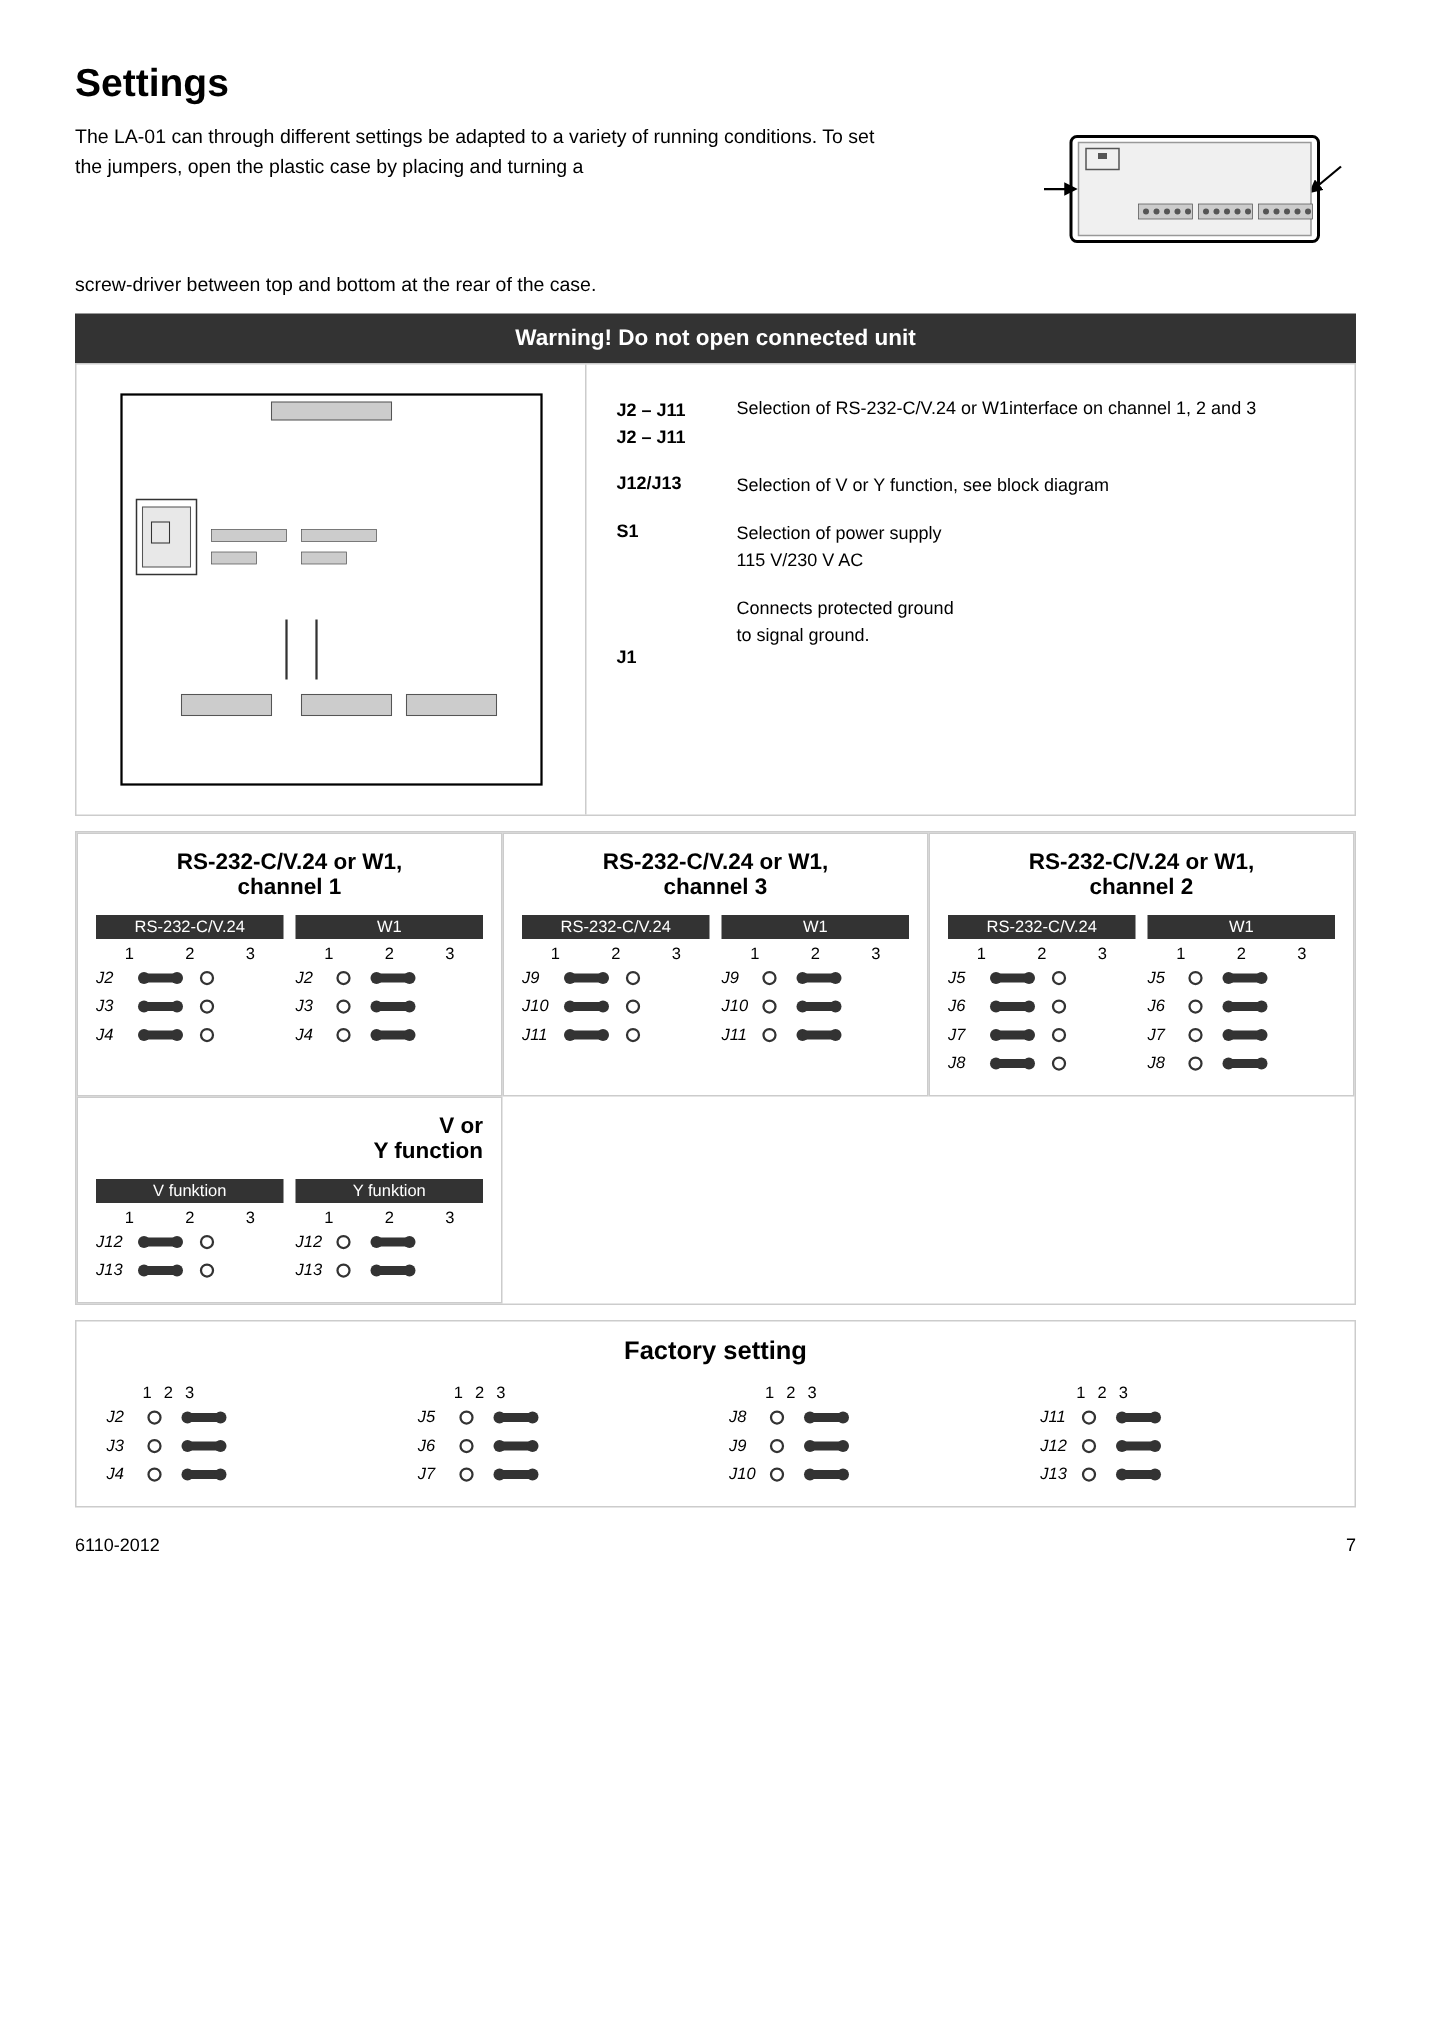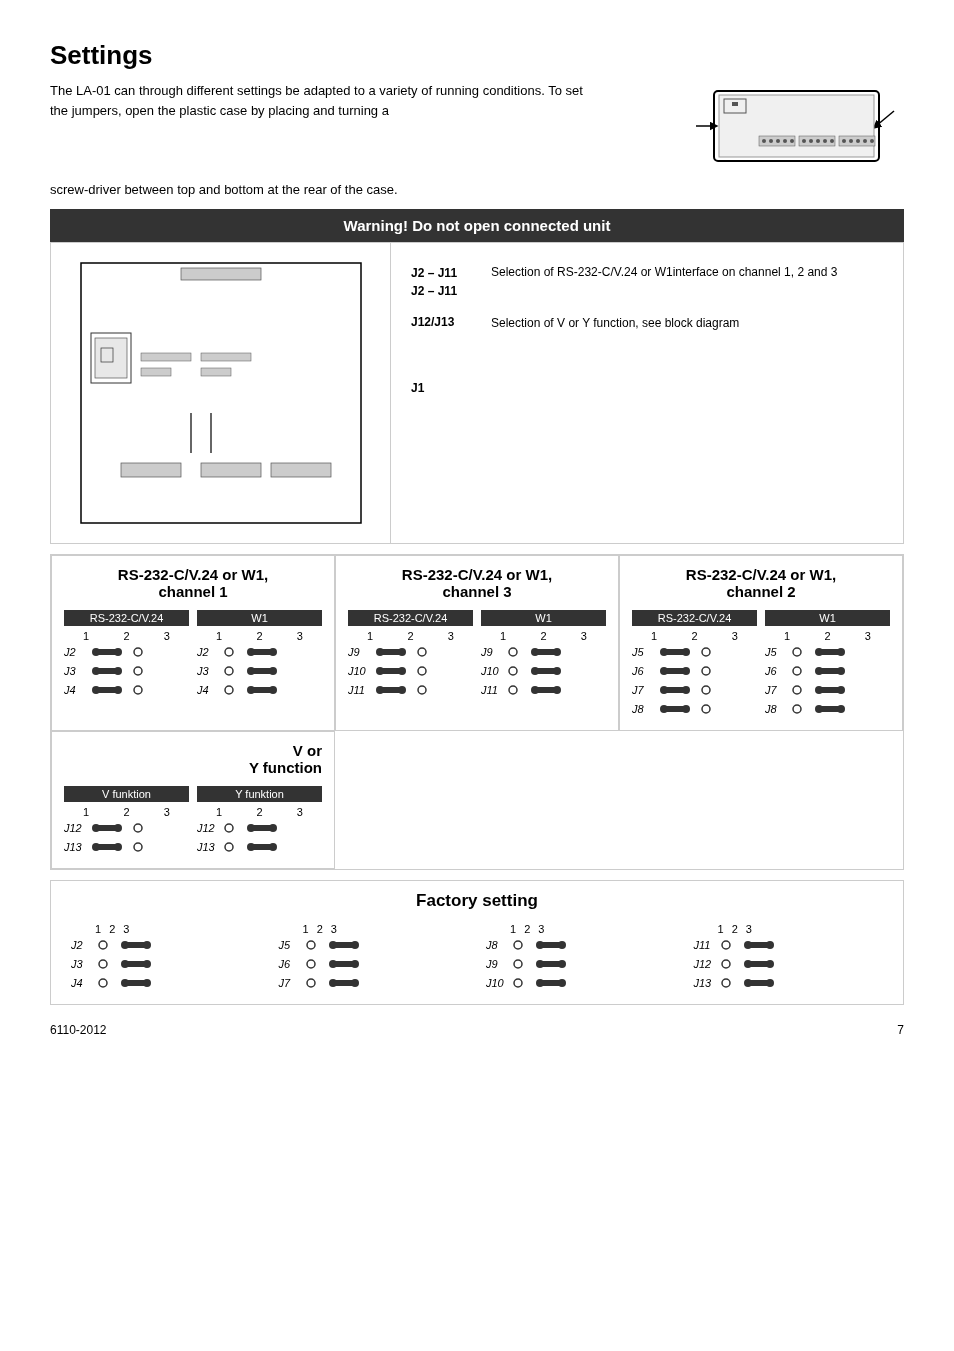--- a/index.html
+++ b/index.html
@@ -276,21 +276,26 @@
 
     <div class="desc-row">
       <div class="desc-label" style="font-weight:bold;font-size:12px;width:80px;flex-shrink:0;line-height:1.5;">J2 – J11<br>J2 – J11</div>
       <div class="desc-text">Selection of RS-232-C/V.24 or W1interface on channel 1, 2 and 3</div>
     </div>
     <div class="desc-row">
       <div class="desc-label" style="font-weight:bold;font-size:12px;width:80px;flex-shrink:0;">J12/J13</div>
       <div class="desc-text">Selection of V or Y function, see block diagram</div>
     </div>
     <div class="desc-row">
+      <div class="desc-label" style="font-weight:bold;font-size:12px;width:80px;flex-shrink:0;">S1</div>
+      <div class="desc-text">Selection of power supply<br>115 V/230 V AC</div>
+    </div>
+    <div class="desc-row">
       <div class="desc-label" style="font-weight:bold;font-size:12px;width:80px;flex-shrink:0;margin-top:34px;">J1</div>
+      <div class="desc-text">Connects protected ground<br>to signal ground.</div>
     </div>
   </div>
 </div>
 
 <div class="jumper-grid">
 
   <div class="jumper-cell">
     <div class="jumper-cell-title" style="white-space:pre-line;">RS-232-C/V.24 or W1,
 channel 1</div>
     <div class="jumper-sub-grid">

